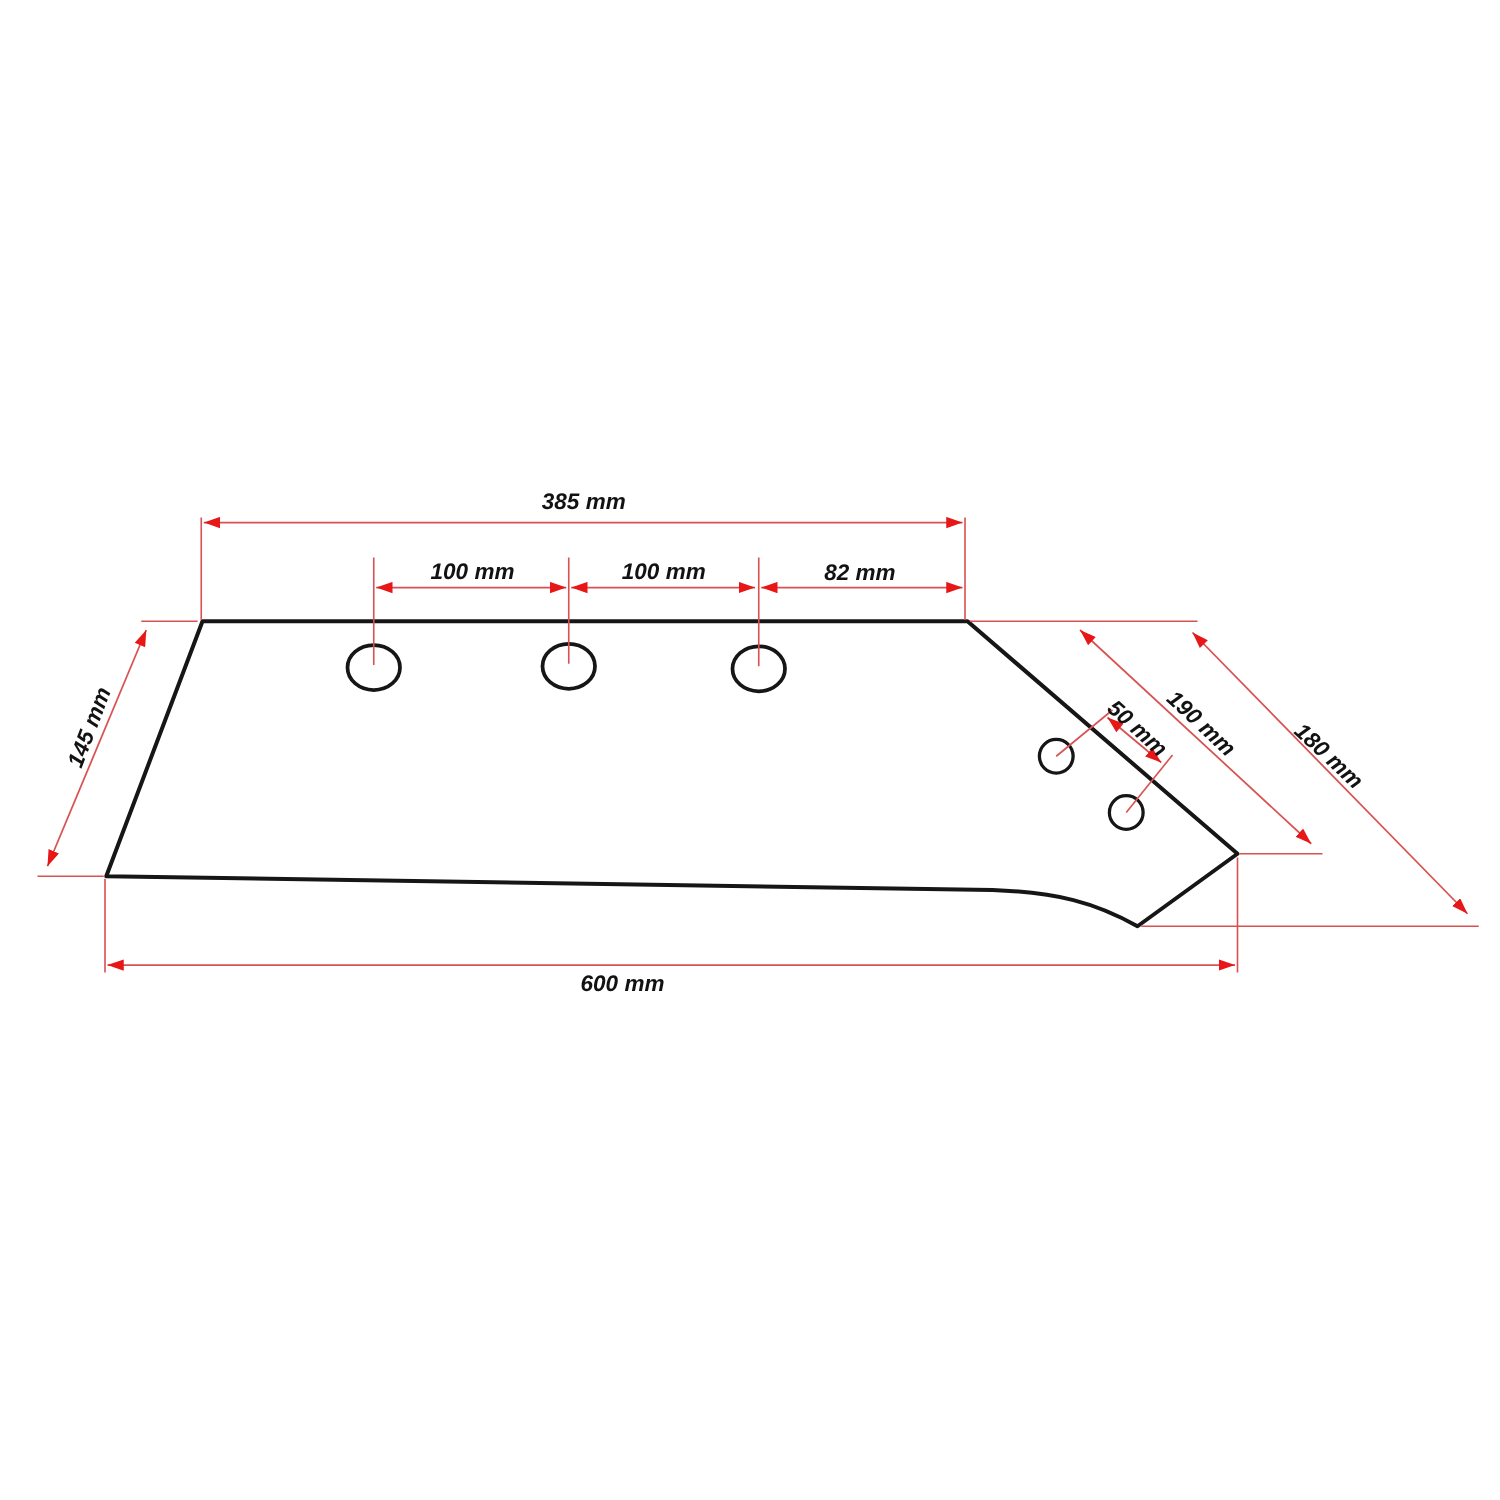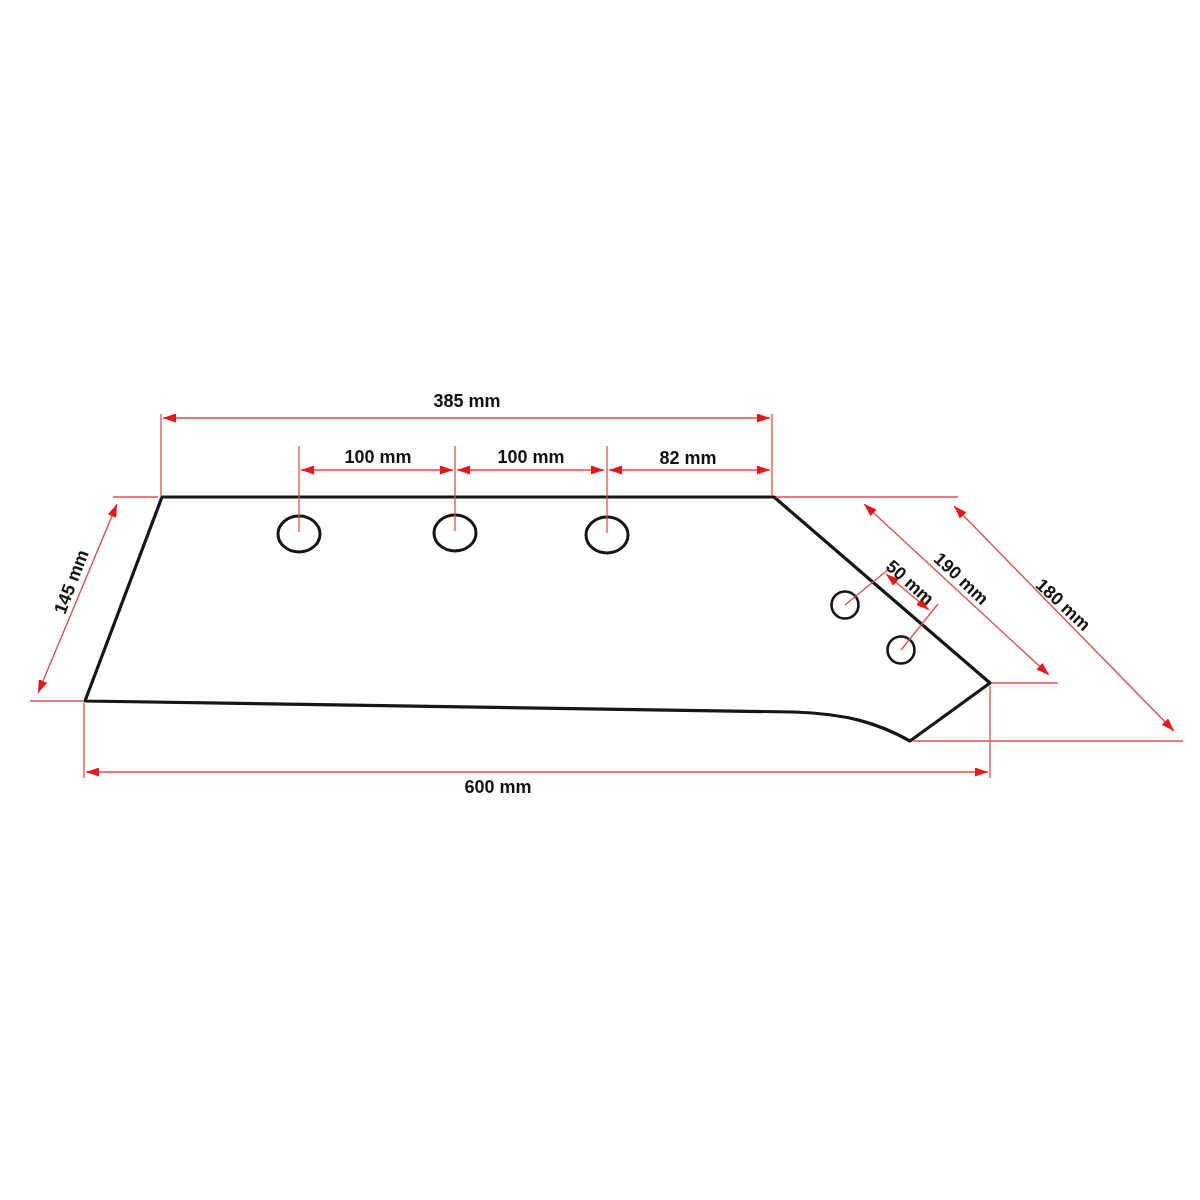--- a/index.html
+++ b/index.html
@@ -8,20 +8,21 @@
     --dimension-line:#d95252;
     --arrow:#e81717;
     --label:#121212;
   }
   html,body{margin:0;padding:0;background:var(--background);}
   .canvas{
     position:relative;
     width:1200px;height:1200px;
     background:var(--background);
     overflow:hidden;
+    font-style:italic;
   }
   svg{display:block;}
   .blade{
     stroke:var(--outline);
     stroke-width:3.2;
     fill:none;
     stroke-linejoin:round;
     stroke-linecap:round;
   }
   .hole{

